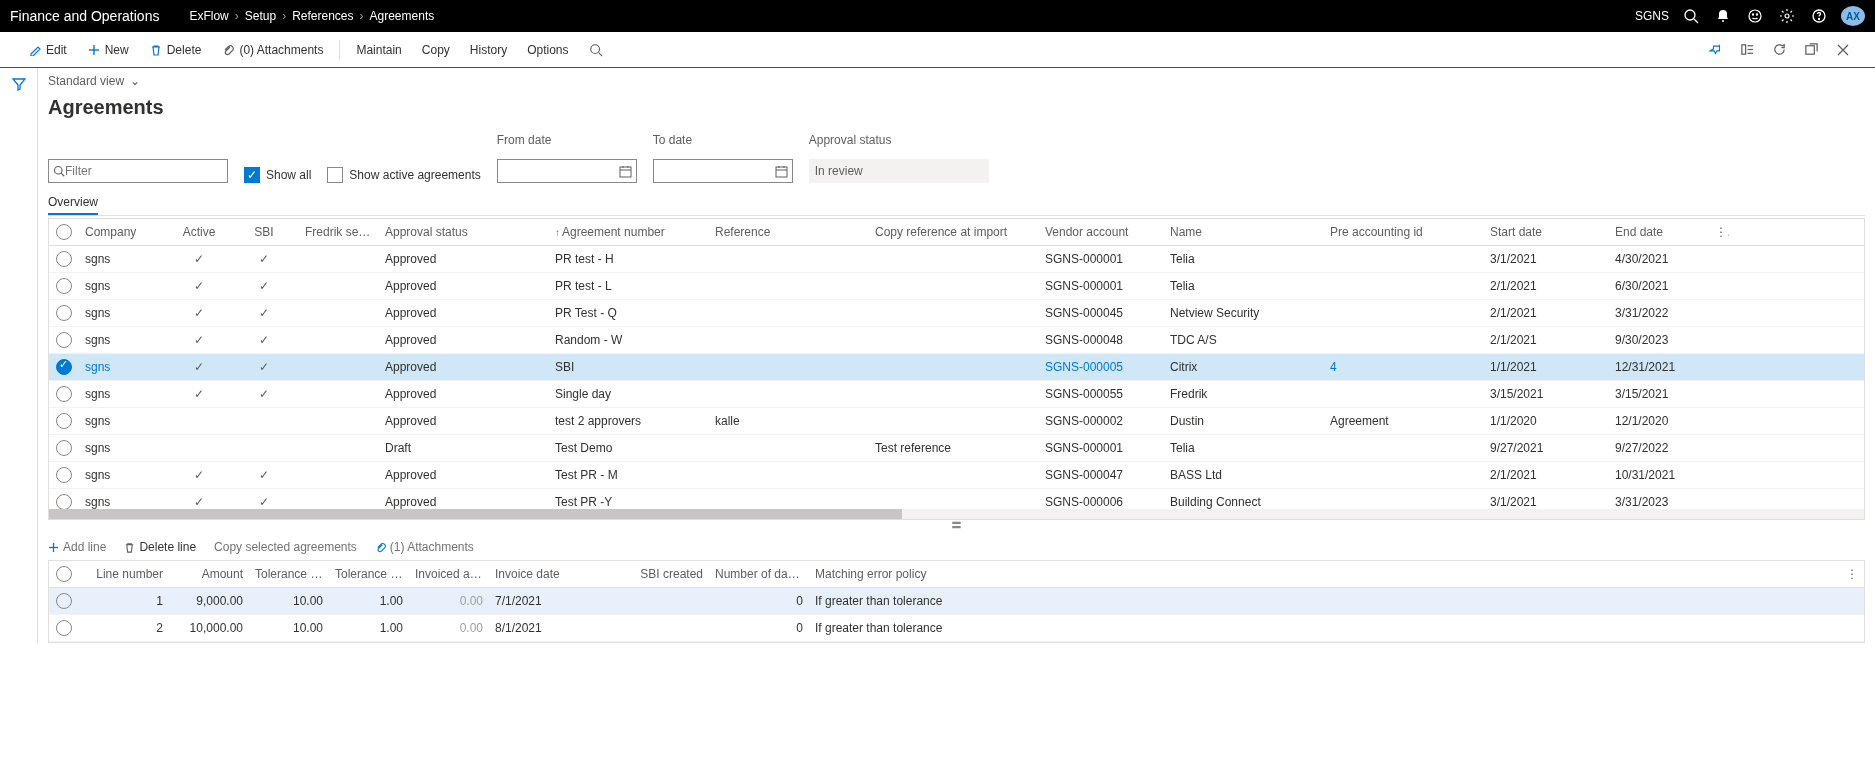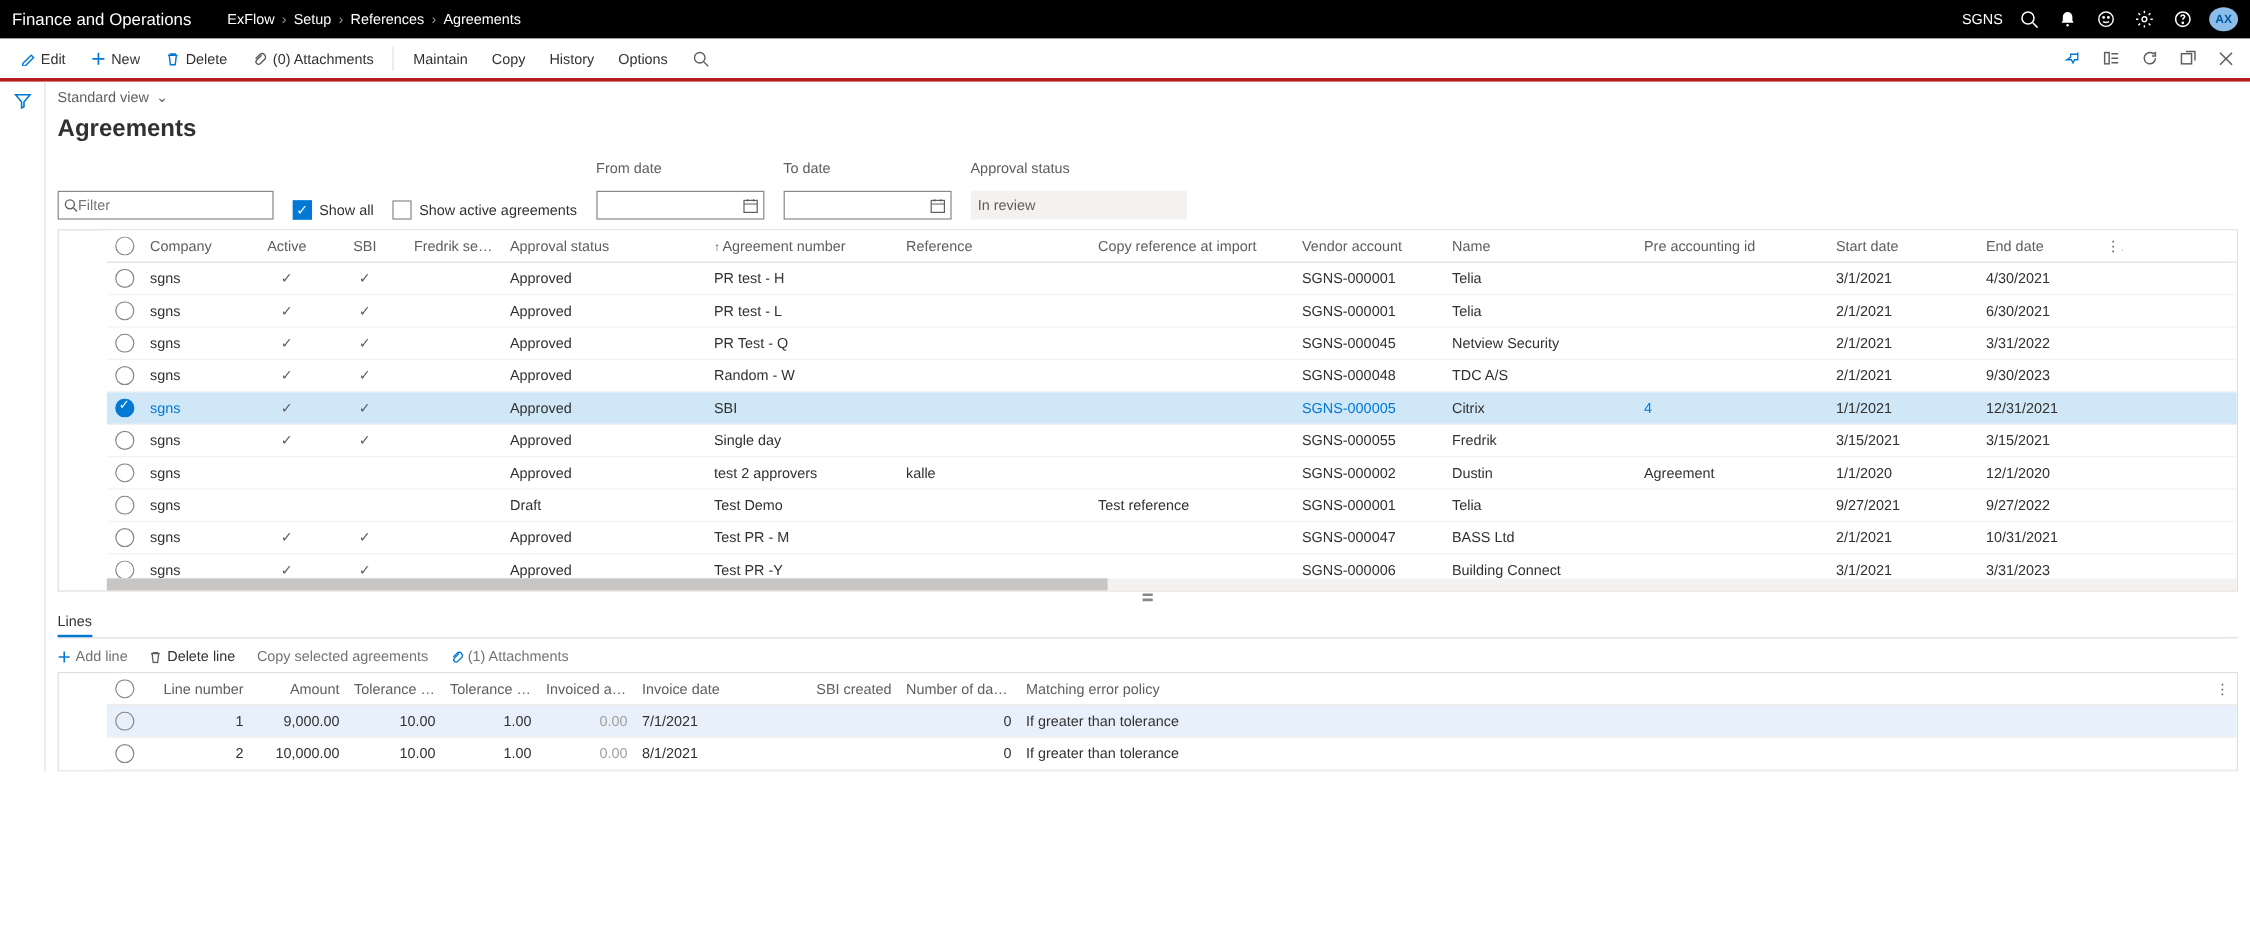--- a/index.html
+++ b/index.html
@@ -4,21 +4,21 @@
 <style>
 *{box-sizing:border-box;margin:0;padding:0;font-family:"Segoe UI",Arial,sans-serif;}
 body{font-size:12px;color:#323130;background:#fff;overflow:hidden;width:1875px;}
 .topbar{background:#000;color:#fff;height:32px;display:flex;align-items:center;padding:0 10px;}
 .topbar .brand{font-weight:400;font-size:14px;padding-right:30px;}
 .breadcrumb{display:flex;align-items:center;gap:6px;color:#fff;font-size:12px;}
 .breadcrumb .sep{color:#999;}
 .topbar .right{margin-left:auto;display:flex;align-items:center;gap:12px;}
 .topbar .icon{width:20px;height:20px;display:flex;align-items:center;justify-content:center;cursor:pointer;}
 .avatar{width:24px;height:20px;border-radius:50%;background:#8cbde8;color:#005a9e;display:flex;align-items:center;justify-content:center;font-size:10px;font-weight:600;}
-.actionbar{height:36px;border-bottom:3px solid #b91c1c;display:flex;align-items:center;padding:0 8px;gap:4px;}
+.actionbar{height:36px;border-bottom:1px solid #b91c1c;display:flex;align-items:center;padding:0 20px;gap:4px;}
 .actionbar .btn{display:flex;align-items:center;gap:4px;padding:4px 8px;cursor:pointer;color:#323130;}
 .actionbar .btn .ico{width:14px;height:14px;display:flex;align-items:center;justify-content:center;}
 .actionbar .right{margin-left:auto;display:flex;gap:8px;}
 .actionbar .right .ibtn{width:24px;height:24px;display:flex;align-items:center;justify-content:center;cursor:pointer;color:#605e5c;}
 .main{display:flex;}
 .filterstrip{width:38px;border-right:1px solid #e1dfdd;padding-top:8px;display:flex;justify-content:center;}
 .content{flex:1;padding:6px 10px 0 10px;}
 .viewrow{display:flex;align-items:center;gap:6px;color:#605e5c;margin-bottom:8px;}
 .pagetitle{font-size:20px;font-weight:600;margin-bottom:14px;}
 .filters{display:flex;align-items:flex-end;gap:16px;margin-bottom:8px;}
@@ -27,21 +27,21 @@
 .chk{display:flex;align-items:center;gap:6px;}
 .chk .box{width:16px;height:16px;border:1px solid #8a8886;display:flex;align-items:center;justify-content:center;}
 .chk .box.checked{background:#0078d4;border-color:#0078d4;color:#fff;}
 .fgroup{display:flex;flex-direction:column;}
 .fgroup label{font-size:12px;color:#605e5c;margin-bottom:12px;}
 .datebox{border:1px solid #8a8886;height:24px;width:140px;display:flex;align-items:center;justify-content:flex-end;padding:0 4px;}
 .statusbox{background:#f3f2f1;height:24px;width:180px;display:flex;align-items:center;padding:0 6px;color:#605e5c;}
 .tabrow{display:flex;gap:14px;border-bottom:1px solid #e1dfdd;margin-bottom:2px;}
 .tab{padding:4px 0;cursor:pointer;}
 .tab.active{border-bottom:2px solid #0078d4;}
-.grid{border:1px solid #e1dfdd;position:relative;padding-left:40px;}
+.grid{border:1px solid #e1dfdd;position:relative;}
 .ghead,.grow{display:flex;align-items:center;height:27px;border-bottom:1px solid #f3f2f1;}
 .ghead{background:#fff;font-weight:400;color:#605e5c;border-bottom:1px solid #e1dfdd;}
 .grow.sel{background:#d0e7f8;}
 .grow.sel2{background:#e8f1fb;}
 .cell{padding:0 6px;overflow:hidden;text-overflow:ellipsis;white-space:nowrap;}
 .c-sel{width:30px;display:flex;justify-content:center;}
 .c-company{width:90px;}
 .c-active{width:60px;text-align:center;}
 .c-sbi{width:70px;text-align:center;}
 .c-numseq{width:80px;}
@@ -275,20 +275,23 @@
               <line x1="9" y1="1" x2="9" y2="3"></line>
             </svg>
           </div>
       </div>
       <div class="fgroup">
         <label>Approval status</label>
         <div class="statusbox">In review</div>
       </div>
     </div>
 
+    <div class="tabrow">
+      <div class="tab active">Overview</div>
+    </div>
 
     <div class="grid">
       <div class="ghead">
         <div class="cell c-sel">
             <div class="selcircle"></div>
           </div>
         <div class="cell c-company">Company</div>
         <div class="cell c-active">Active</div>
         <div class="cell c-sbi">SBI</div>
         <div class="cell c-numseq">Fredrik seq...</div>
@@ -496,23 +499,20 @@
           </div>
         </div>
       <div class="hsbar">
           <div class="thumb"></div>
         </div>
     </div>
 
     <div class="splitter">〓</div>
 
     <div class="linesarea">
-      <div class="tabrow">
-        <div class="tab active">Lines</div>
-      </div>
       <div class="linetoolbar">
         <div class="lbtn">
             <svg width="11" height="11" viewBox="0 0 12 12" stroke="#0078d4" stroke-width="1.4">
               <line x1="6" y1="1" x2="6" y2="11"></line>
               <line x1="1" y1="6" x2="11" y2="6"></line>
             </svg>
             <span>Add line</span>
           </div>
         <div class="lbtn muted">
             <svg width="11" height="11" viewBox="0 0 12 12" fill="none" stroke="#605e5c" stroke-width="1.2">

